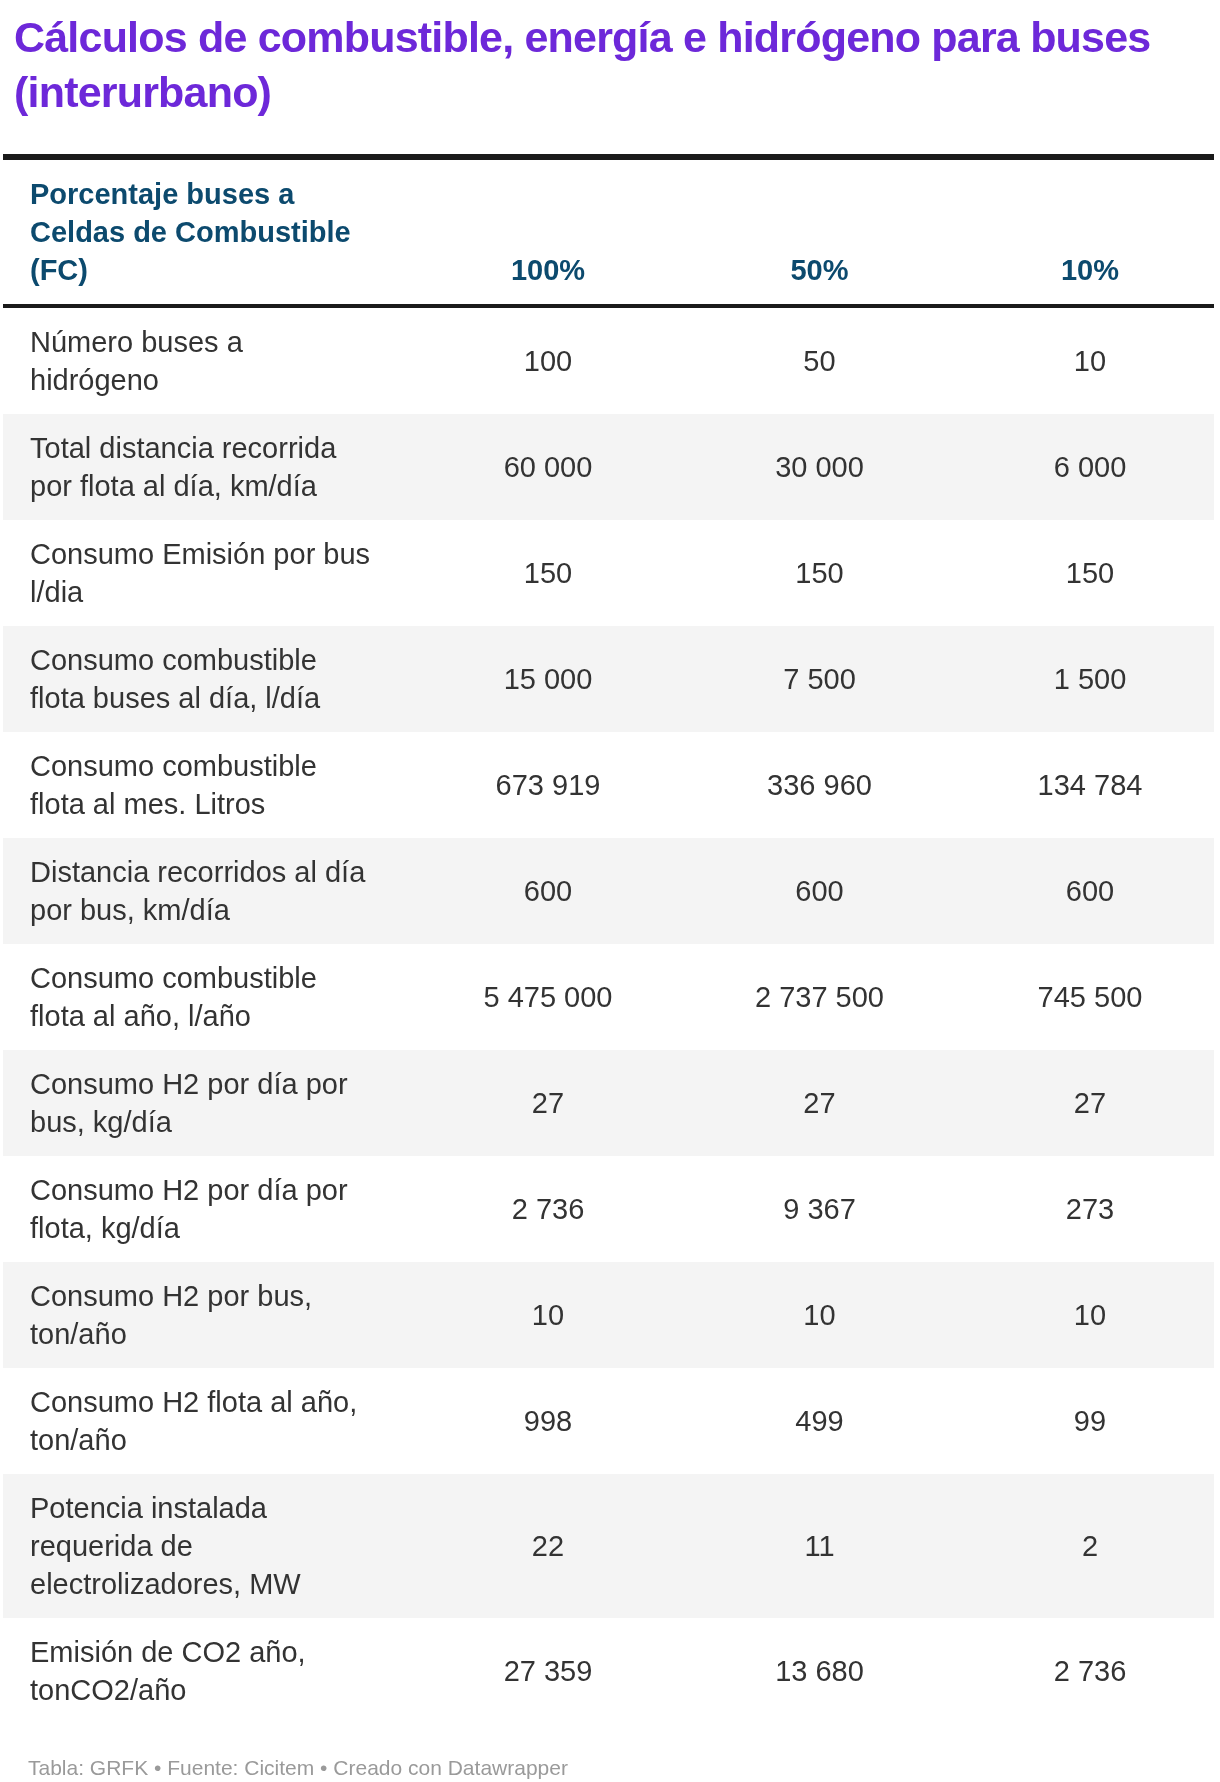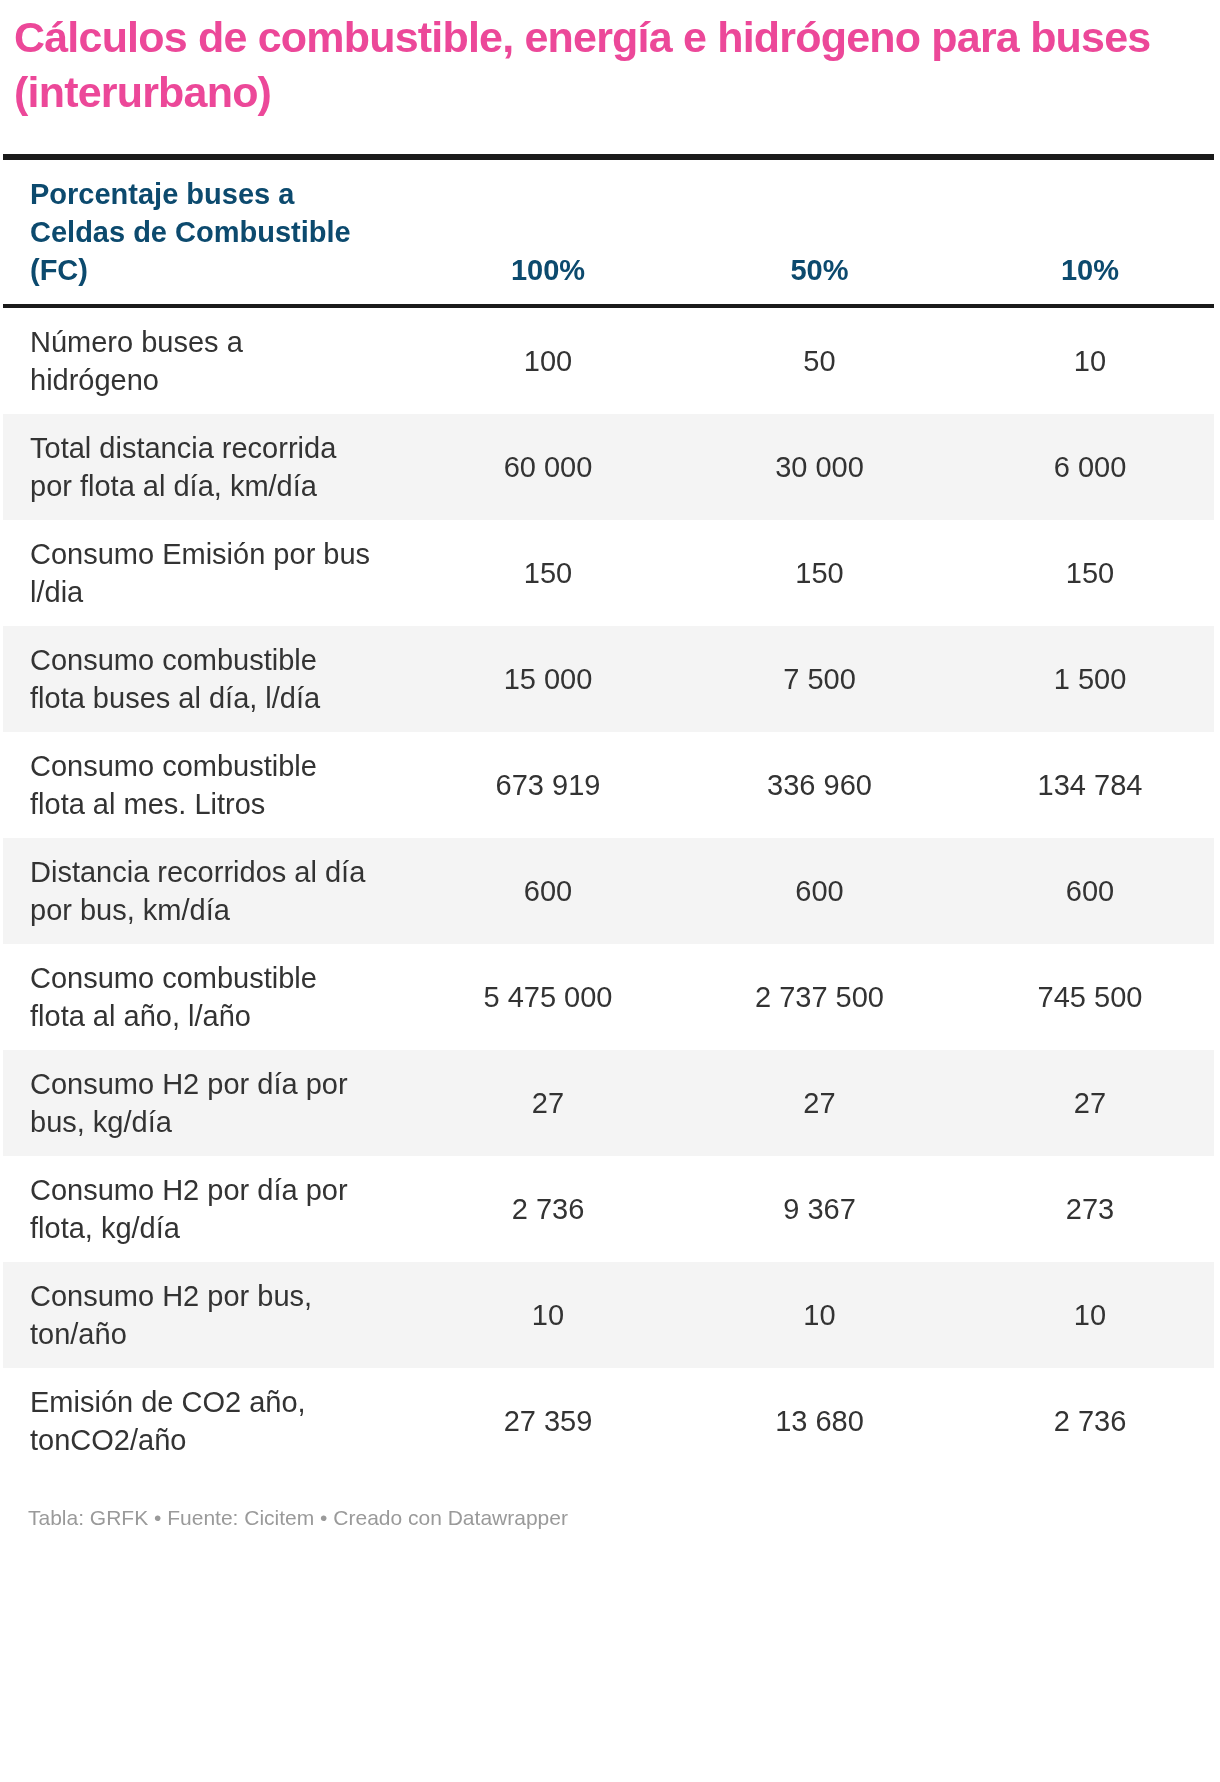--- a/index.html
+++ b/index.html
@@ -11,21 +11,21 @@
     font-family: "Liberation Sans", sans-serif;
     color: #333333;
     overflow: hidden;
   }
   .page { width: 1220px; height: 1782px; position: relative; }
 
   .title {
     font-size: 43px;
     line-height: 55px;
     font-weight: 700;
-    color: #ec4899;
+    color: #6d28d9;
     letter-spacing: -0.8px;
     margin: 10px 10px 0 14px;
     white-space: pre-line;
   }
 
   table.dw-table {
     border-collapse: collapse;
     table-layout: fixed;
     width: 1211px;
     margin: 34px 6px 0 3px;
@@ -154,20 +154,35 @@
           <td class="cell-num">273</td>
         </tr>
         <tr>
           <td class="cell-label">Consumo H2 por bus,
 ton/año</td>
           <td class="cell-num">10</td>
           <td class="cell-num">10</td>
           <td class="cell-num">10</td>
         </tr>
         <tr>
+          <td class="cell-label">Consumo H2 flota al año,
+ton/año</td>
+          <td class="cell-num">998</td>
+          <td class="cell-num">499</td>
+          <td class="cell-num">99</td>
+        </tr>
+        <tr>
+          <td class="cell-label">Potencia instalada
+requerida de
+electrolizadores, MW</td>
+          <td class="cell-num">22</td>
+          <td class="cell-num">11</td>
+          <td class="cell-num">2</td>
+        </tr>
+        <tr>
           <td class="cell-label">Emisión de CO2 año,
 tonCO2/año</td>
           <td class="cell-num">27 359</td>
           <td class="cell-num">13 680</td>
           <td class="cell-num">2 736</td>
         </tr>
       </tbody>
   </table>
 
   <div class="footer">Tabla: GRFK • Fuente: Cicitem • Creado con Datawrapper</div>

